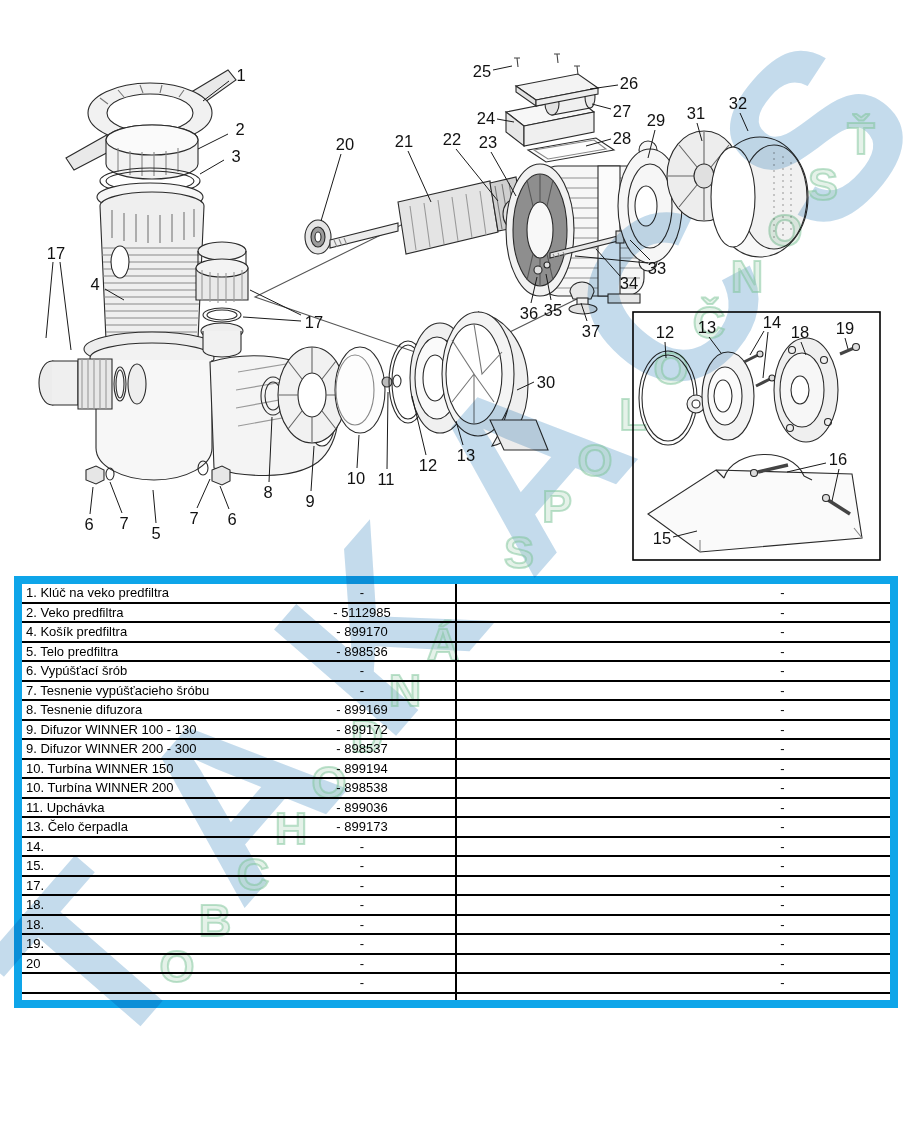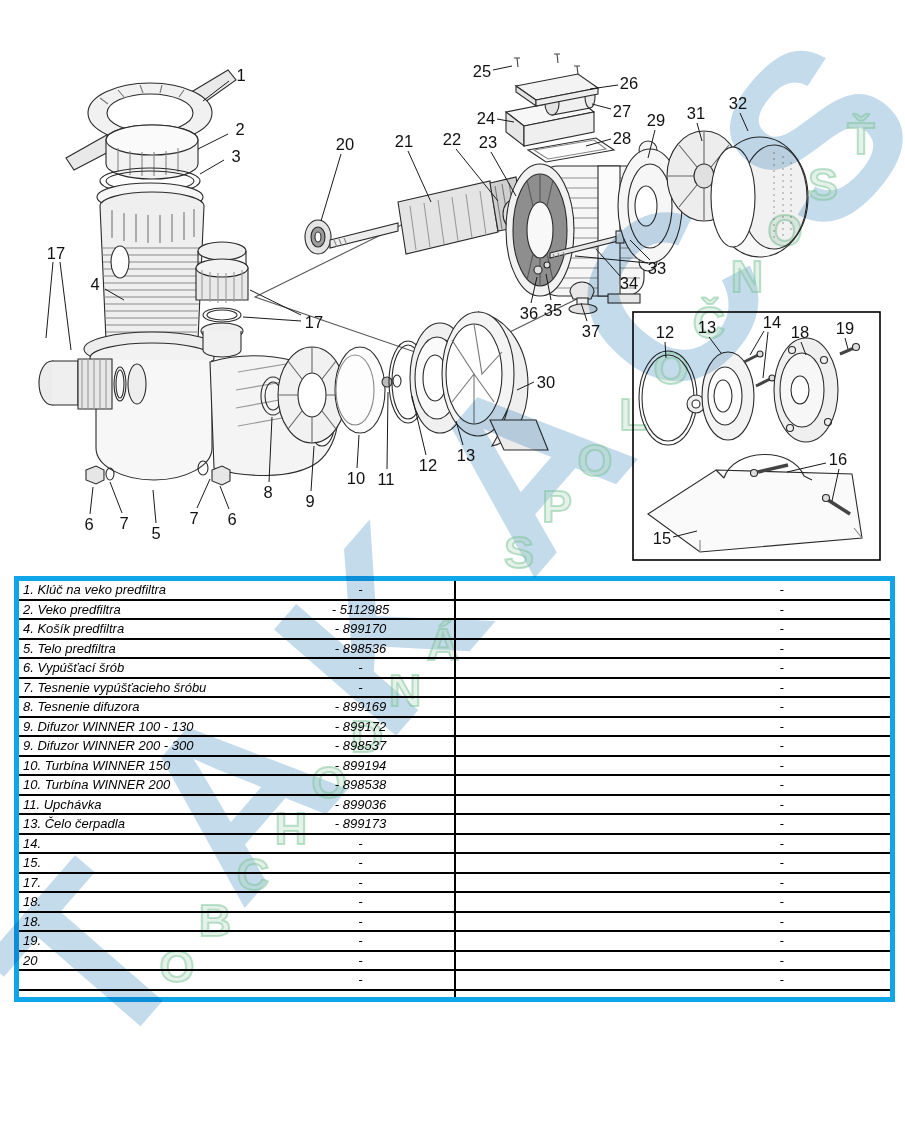--- a/index.html
+++ b/index.html
@@ -8,21 +8,21 @@
   
   #diagram{position:absolute;left:0;top:0;}
   #diagram .callout{font:16.5px "Liberation Sans", sans-serif;fill:#111;text-anchor:middle;}
   #diagram line.leader{stroke:#1a1a1a;stroke-width:1;}
   
   .parts-table{position:absolute;left:14px;top:576px;width:876px;border-collapse:collapse;
                table-layout:fixed;}
   .parts-table td{border-top:2px solid #000;border-bottom:2px solid #000;height:17.5px;
                   font-size:13px;color:#000;padding:0 0 0 4px;line-height:1;
                   overflow:hidden;white-space:nowrap;background:transparent;}
-  .parts-table{border:5px solid #0ea5e9;font-style:italic;}
+  .parts-table{border:8px solid #0ea5e9;}
   .parts-table td.c-num,.parts-table td.c-rnum{text-align:center;padding:0;}
   .parts-table td.c-rname{border-left:2px solid #000;}
   .parts-table tr.thin td{height:6px;}
   
   #watermark{position:absolute;inset:0;pointer-events:none;mix-blend-mode:multiply;z-index:5;}
   #watermark span{position:absolute;transform:translate(-50%,-50%);font-weight:bold;
                   font-family:"Liberation Sans", sans-serif;}
   #watermark span.big{transform:translate(-50%,-50%) rotate(-49deg);}
 </style>
 </head>

